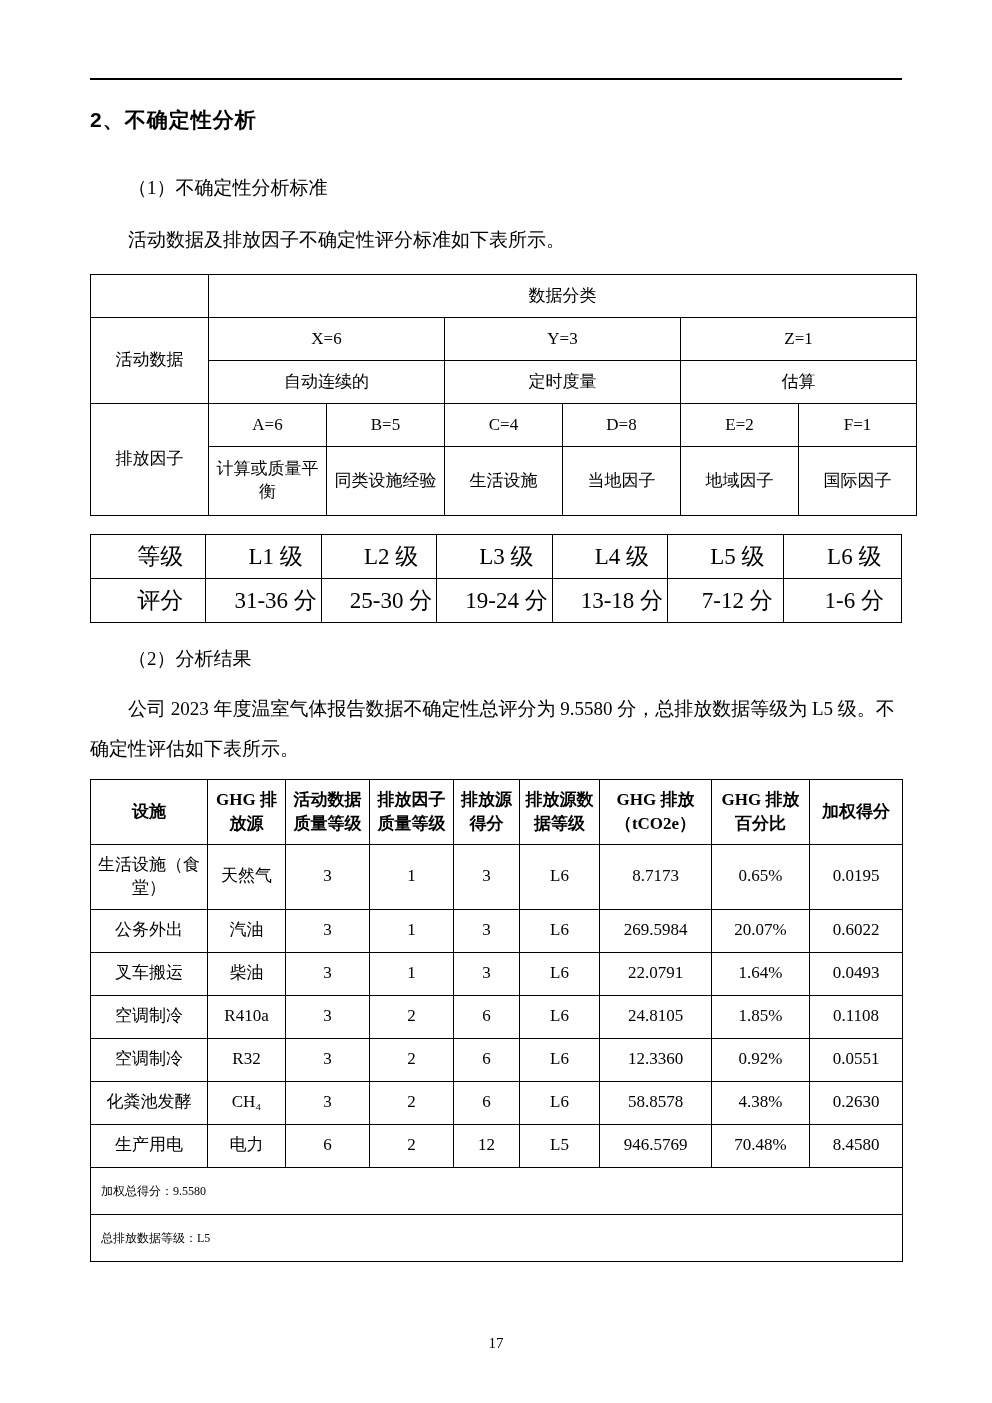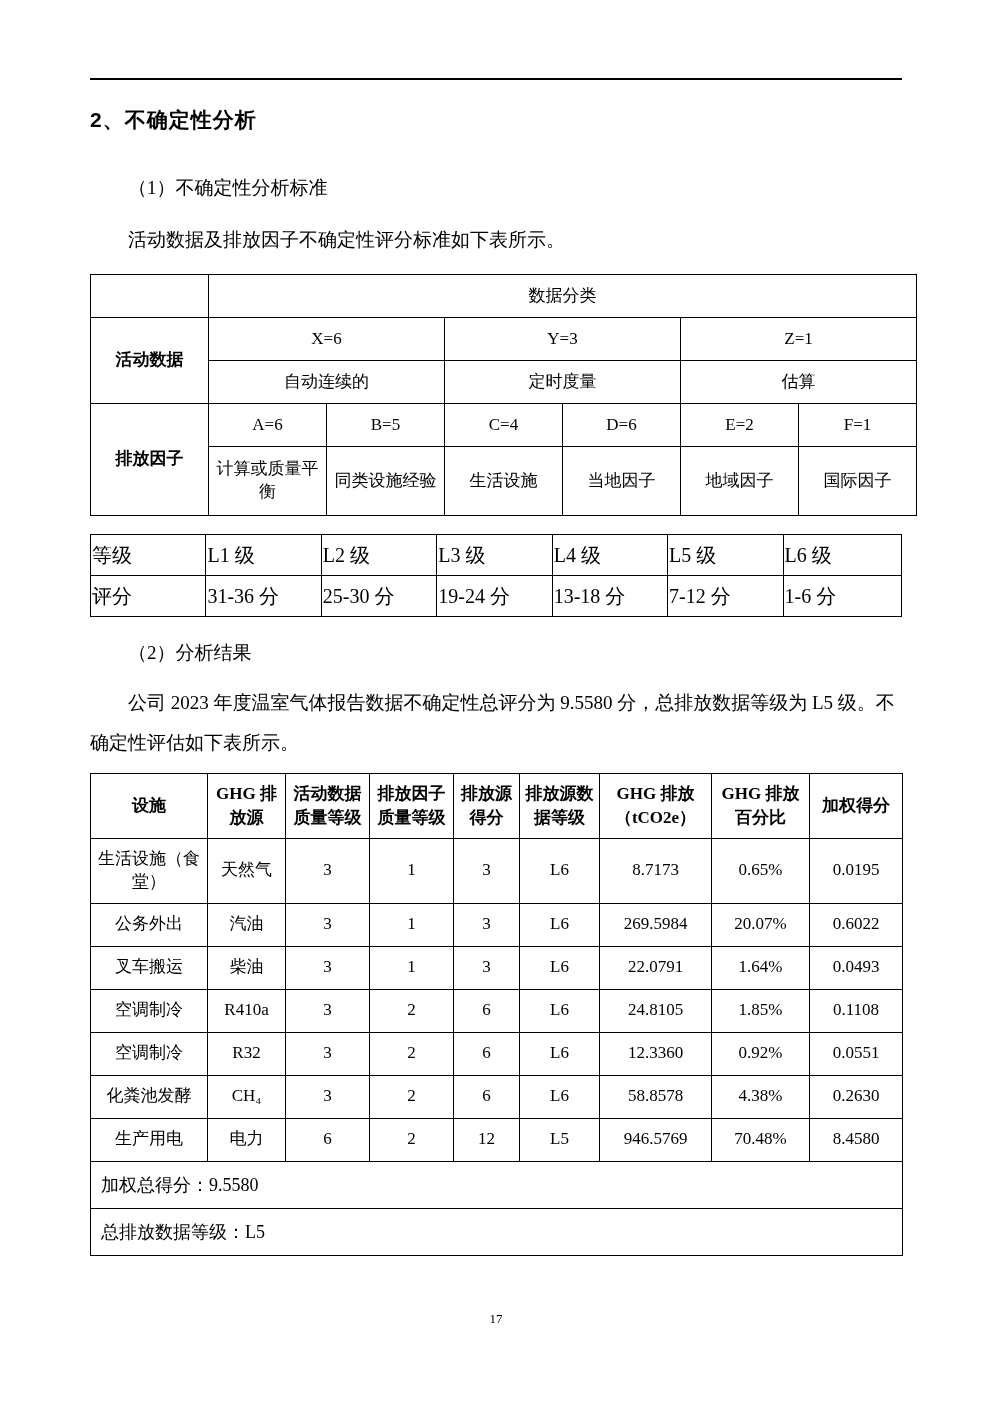--- a/index.html
+++ b/index.html
@@ -59,52 +59,51 @@
     vertical-align: middle;
     padding: 6px 2px;
     line-height: 1.35;
   }
   
   #t-criteria td {
     height: 30px;
   }
   #t-criteria .firstcol {
     width: 118px;
-    font-weight: bold;
   }
   
   #t-levels td {
     height: 28px;
-    text-align: left;
-    padding-left: 1px;
-    font-size: 20px;
+    text-align: center;
+    padding-left: 26px;
+    font-size: 23px;
   }
   
   #t-results td {
     height: 30px;
     font-size: 17px;
   }
   #t-results thead td {
     font-weight: bold;
     padding: 8px 2px;
     line-height: 1.4;
   }
   #t-results .summary-cell {
     text-align: left;
     padding-left: 10px;
-    font-size: 18px;
+    font-size: 12px;
     height: 34px;
   }
   .page-number {
     position: absolute;
-    bottom: 76px;
+    bottom: 51px;
     left: 0;
     width: 992px;
     text-align: center;
-    font-size: 13px;
+    font-size: 15px;
   }
 </style>
 </head>
 <body>
 
 <div class="page">
 
   <div class="top-rule"></div>
 
   <h1 class="section-title">2、不确定性分析</h1>
@@ -137,21 +136,21 @@
       <tr>
         <td colspan="2">自动连续的</td>
         <td colspan="2">定时度量</td>
         <td colspan="2">估算</td>
       </tr>
       <tr>
         <td rowspan="2" class="firstcol">排放因子</td>
         <td>A=6</td>
         <td>B=5</td>
         <td>C=4</td>
-        <td>D=6</td>
+        <td>D=8</td>
         <td>E=2</td>
         <td>F=1</td>
       </tr>
       <tr>
         <td style="height:56px">计算或质量平衡</td>
         <td>同类设施经验</td>
         <td>生活设施</td>
         <td>当地因子</td>
         <td>地域因子</td>
         <td>国际因子</td>

